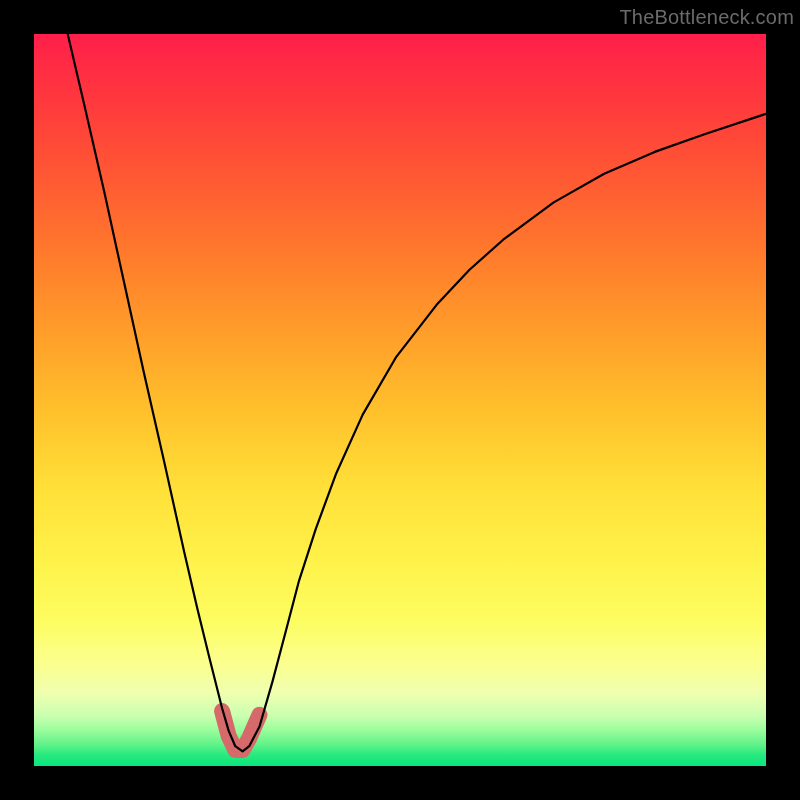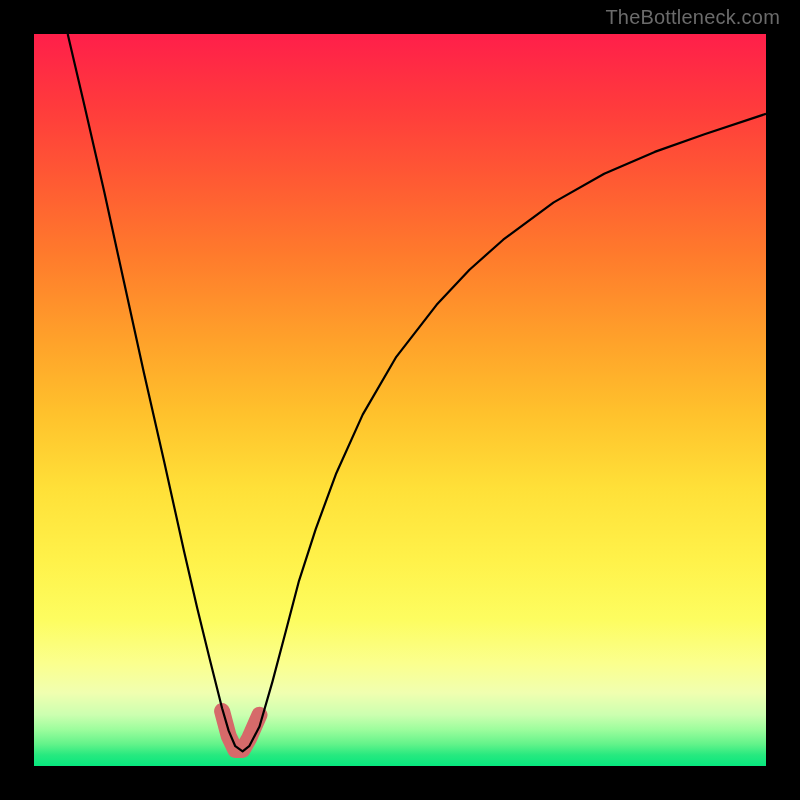--- a/index.html
+++ b/index.html
@@ -38,21 +38,21 @@
       #ccffb0 93%,
       #9dfd9d 95%,
       #63f38a 97%,
       #27e97f 98.5%,
       #07e77e 100%
     );
   }
   .watermark {
     position: absolute;
     top: 6px;
-    right: 20px;
+    right: 6px;
     color: #6b6b6b;
     font-size: 20px;
     letter-spacing: 0.2px;
     z-index: 50;
     user-select: none;
   }
   svg.curve {
     position: absolute;
     inset: 0;
     width: 732px;

